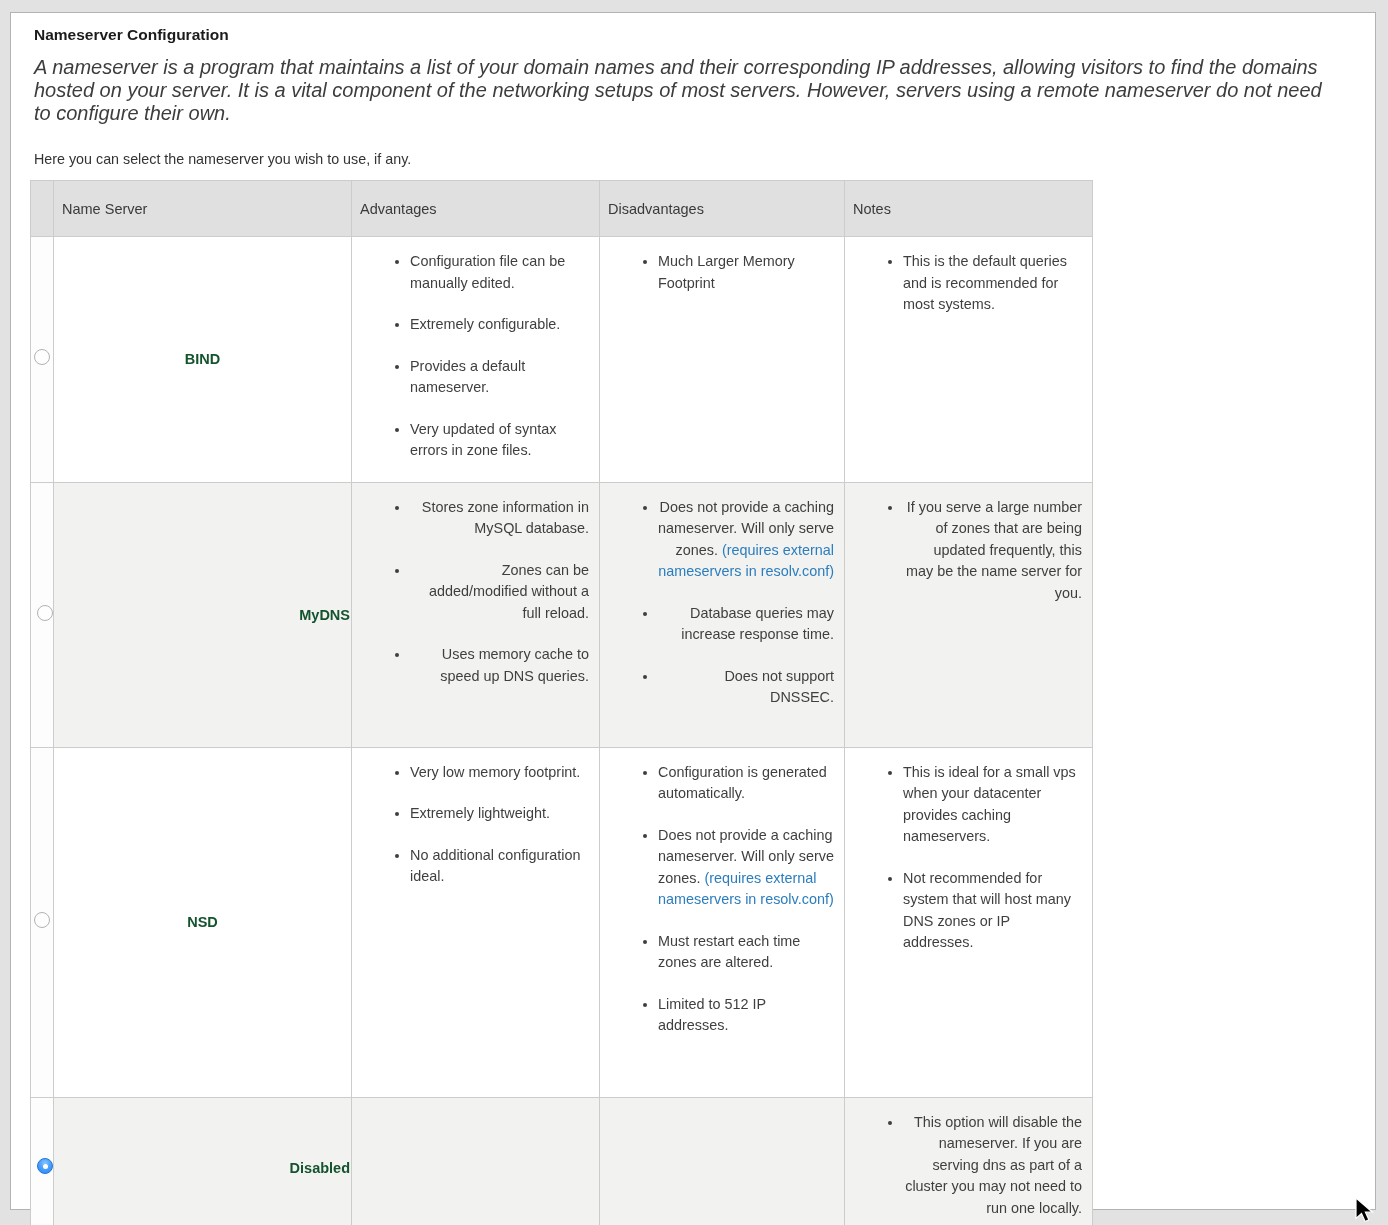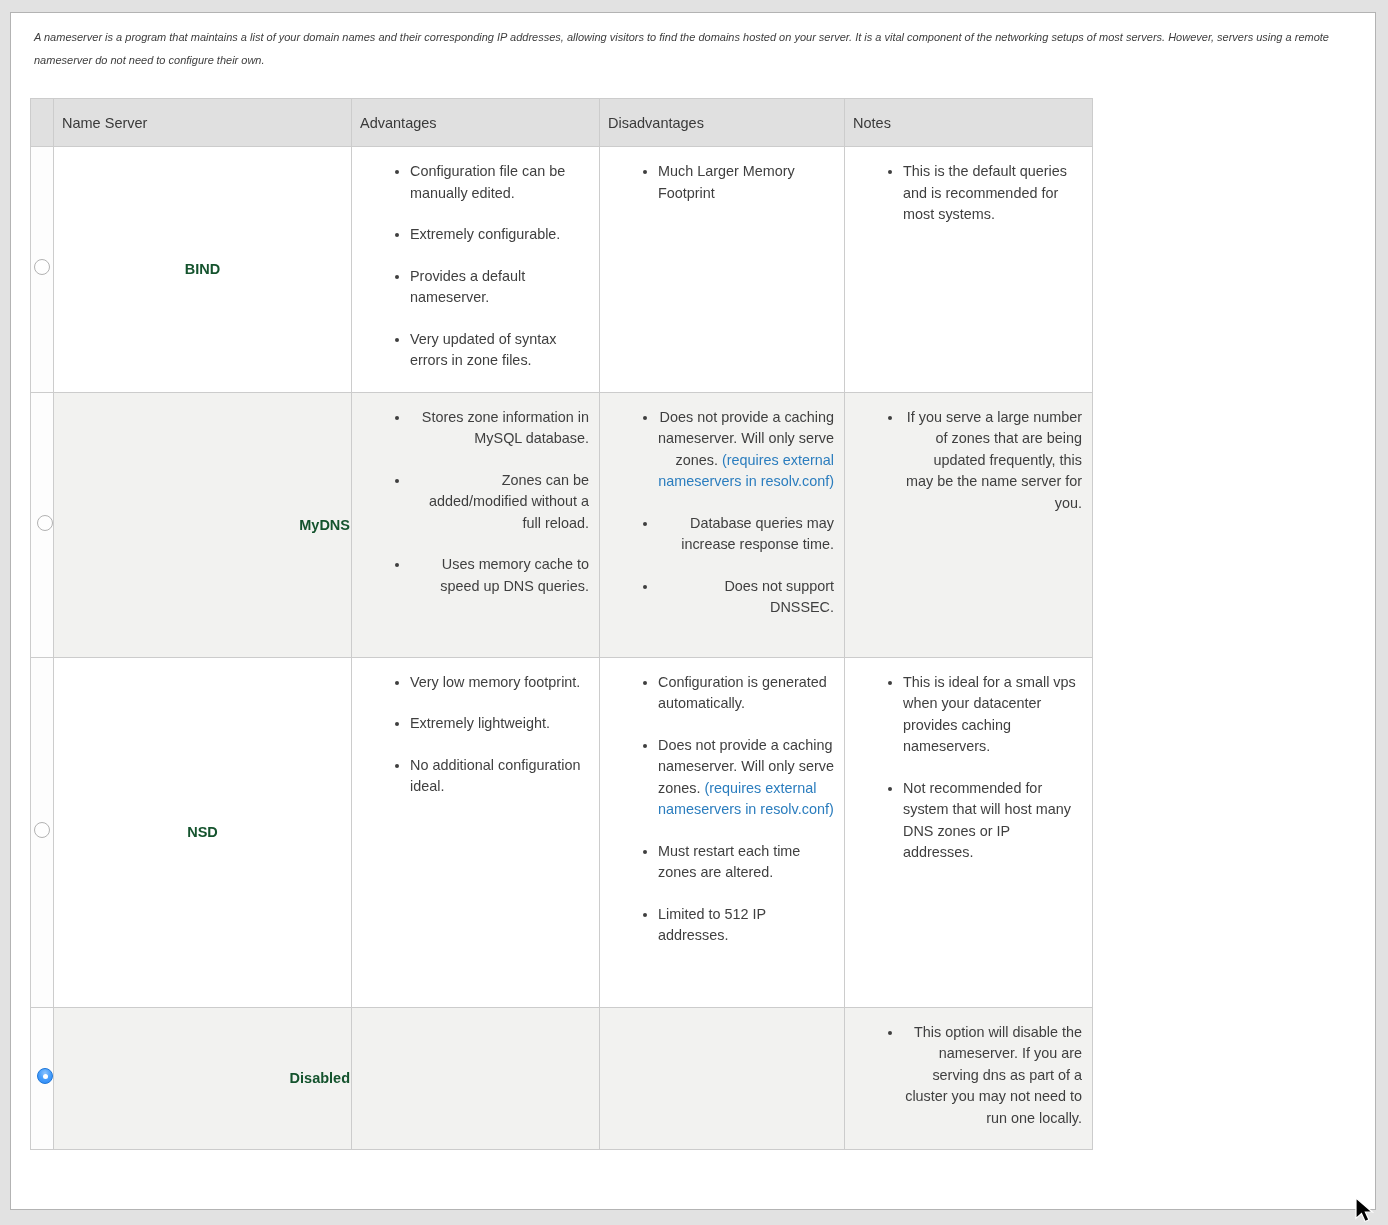--- a/index.html
+++ b/index.html
@@ -28,21 +28,21 @@
     padding: 13px 0 0 23px;
   }
   .page-title {
     font-size: 15.5px;
     font-weight: bold;
     color: #1b1b1b;
     margin: 0 0 12px 0;
   }
   .intro {
     font-style: italic;
-    font-size: 11px;
+    font-size: 20px;
     line-height: 23px;
     color: #3d3d3d;
     width: 1300px;
     margin: 0 0 26px 0;
   }
   .instruction {
     font-size: 14.3px;
     color: #333333;
     margin: 0 0 13px 0;
   }
@@ -51,21 +51,21 @@
     table-layout: fixed;
     margin-left: -4px;
     border: 1px solid #c3c3c3;
   }
   .ns-table th, .ns-table td {
     border: 1px solid #cccccc;
     box-sizing: border-box;
   }
   .ns-table th {
     background: #e0e0e0;
-    height: 48px;
+    height: 56px;
     font-weight: normal;
     font-size: 14.5px;
     color: #3a3a3a;
     text-align: left;
     padding: 0 0 0 8px;
   }
   .ns-table th.radio-header { padding: 0; }
   col.c-radio { width: 23px; }
   col.c-name  { width: 298px; }
   col.c-adv   { width: 248px; }
@@ -133,21 +133,23 @@
     width: 26px;
     height: 28px;
     pointer-events: none;
   }
 </style>
 </head>
 <body>
 
 <div class="panel">
   <div class="panel-inner">
+    <h1 class="page-title">Nameserver Configuration</h1>
     <p class="intro">A nameserver is a program that maintains a list of your domain names and their corresponding IP addresses, allowing visitors to find the domains hosted on your server. It is a vital component of the networking setups of most servers. However, servers using a remote nameserver do not need to configure their own.</p>
+    <p class="instruction">Here you can select the nameserver you wish to use, if any.</p>
 
     <table class="ns-table">
       <colgroup>
         <col class="c-radio">
           <col class="c-name">
           <col class="c-adv">
           <col class="c-dis">
           <col class="c-notes">
       </colgroup>
       <thead>

